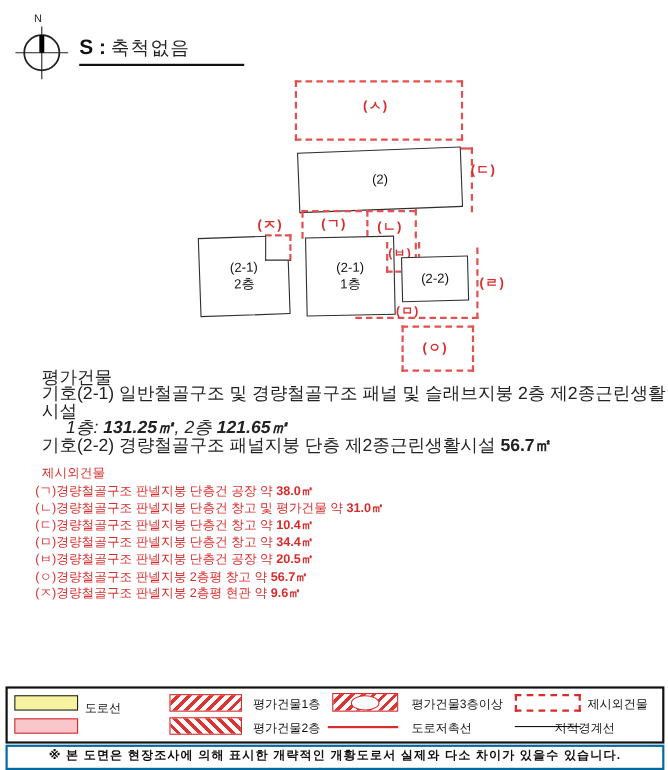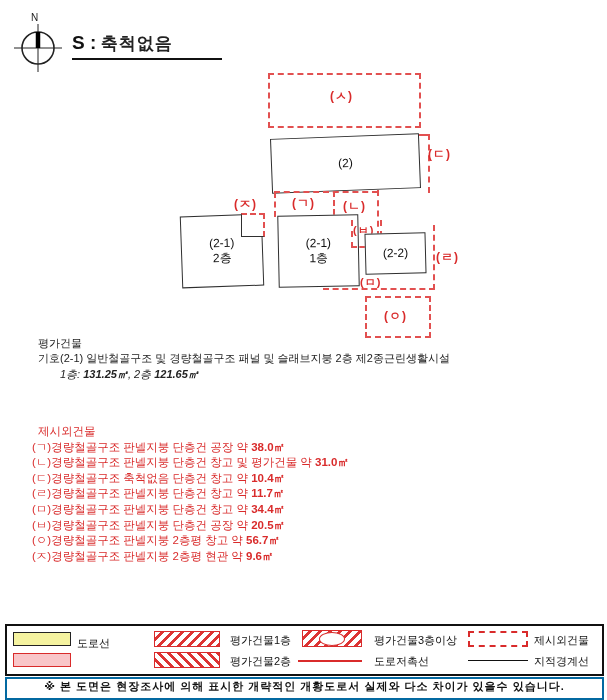--- a/index.html
+++ b/index.html
@@ -5,34 +5,34 @@
   html,body{margin:0;padding:0;background:#fff;}
   .page{position:relative;width:607px;height:700px;background:#ffffff;overflow:hidden;
         font-family:"Liberation Sans","DejaVu Sans",sans-serif;color:#1c1c1c;}
 
   
   .compass-wrap{position:absolute;left:10px;top:10px;width:60px;height:66px;}
   .compass-n{position:absolute;left:21px;top:2px;font-size:10px;color:#222;}
   .title{position:absolute;left:72px;top:32px;width:150px;border-bottom:2.5px solid #111;
          padding-bottom:3px;white-space:nowrap;}
   .title .ts{font-weight:bold;font-size:19px;color:#111;}
-  .title .tt{font-weight:bold;font-size:17px;color:#222;letter-spacing:1px;text-align:right;}
+  .title .tt{font-weight:normal;font-size:17px;color:#222;letter-spacing:1px;text-align:right;}
 
   
   .b{position:absolute;border:1.6px solid #2f2f2f;background:#fff;display:flex;
      flex-direction:column;align-items:center;justify-content:center;
      font-size:12px;color:#111;line-height:15px;}
   .dash{position:absolute;border:2px dashed #e25050;}
   .dline{position:absolute;}
   .rlab{position:absolute;font-size:12px;font-weight:bold;color:#d92b2b;letter-spacing:1px;white-space:nowrap;}
   .notch{position:absolute;background:#fff;border-top:2px dashed #e25050;border-right:2px dashed #e25050;
          border-left:1.6px solid #2f2f2f;border-bottom:1.6px solid #2f2f2f;}
 
   
-  .eval{position:absolute;left:38px;top:336px;font-size:11px;line-height:15.4px;color:#222;}
+  .eval{position:absolute;left:38px;top:336px;font-size:16px;line-height:15.4px;color:#222;}
   .eval .indent{margin-left:22px;font-style:italic;}
   .extra{position:absolute;left:32px;top:424px;font-size:11.5px;line-height:15.6px;color:#d92b2b;}
   .extra .hd{margin-left:6px;}
   .v{font-weight:bold;}
 
   
   .legend{position:absolute;left:5px;top:624px;width:595px;height:48px;border:2px solid #111;background:#fff;}
   .leg-sw{position:absolute;box-sizing:border-box;}
   .leg-tx{position:absolute;font-size:11px;color:#111;white-space:nowrap;}
   .sw-road{background:#f5f3a0;border:1.2px solid #222;}
@@ -110,28 +110,28 @@
   <span class="rlab" style="left:436px;top:249px;">(ㄹ)</span>
   <span class="rlab" style="left:360px;top:275px;font-size:11px;">(ㅁ)</span>
 
   <div class="dash" style="left:365px;top:296px;width:62px;height:38px;"></div>
   <span class="rlab" style="left:384px;top:308px;">(ㅇ)</span>
 
   <div class="eval">
     <div>평가건물</div>
     <div><span>기호(2-1) 일반철골구조 및 경량철골구조 패널 및 슬래브지붕 2층 제2종근린생활시설</span></div>
     <div class="indent"><span>1층: </span><span class="v">131.25㎡</span><span>,  2층 </span><span class="v">121.65㎡</span></div>
+    <div><span>기호(2-2) 경량철골구조 패널지붕 단층 제2종근린생활시설 </span><span class="v">56.7㎡</span></div>
   </div>
 
   <div class="extra">
     <div class="hd">제시외건물</div>
     <div><span>(ㄱ)경량철골구조 판넬지붕 단층건 공장 약 </span><span class="v">38.0㎡</span></div>
     <div><span>(ㄴ)경량철골구조 판넬지붕 단층건 창고 및 평가건물 약 </span><span class="v">31.0㎡</span></div>
-    <div><span>(ㄷ)경량철골구조 축척없음 단층건 창고 약 </span><span class="v">10.4㎡</span></div>
-    <div><span>(ㄹ)경량철골구조 판넬지붕 단층건 창고 약 </span><span class="v">11.7㎡</span></div>
+    <div><span>(ㄷ)경량철골구조 판넬지붕 단층건 창고 약 </span><span class="v">10.4㎡</span></div>
     <div><span>(ㅁ)경량철골구조 판넬지붕 단층건 창고 약 </span><span class="v">34.4㎡</span></div>
     <div><span>(ㅂ)경량철골구조 판넬지붕 단층건 공장 약 </span><span class="v">20.5㎡</span></div>
     <div><span>(ㅇ)경량철골구조 판넬지붕 2층평 창고 약 </span><span class="v">56.7㎡</span></div>
     <div><span>(ㅈ)경량철골구조 판넬지붕 2층평 현관 약 </span><span class="v">9.6㎡</span></div>
   </div>
 
   <div class="legend">
 
     <div class="leg-sw sw-road" style="left:6px;top:6px;width:58px;height:14px;"></div>
     <span class="leg-tx" style="left:70px;top:10px;">도로선</span>
@@ -150,20 +150,20 @@
     <div class="leg-sw sw-land" style="left:6px;top:27px;width:58px;height:14px;"></div>
     <span class="leg-tx" style="left:76px;top:28px;margin-top:27px;">평가대상토지</span>
 
     <div class="leg-sw sw-h2" style="left:147px;top:26px;width:66px;height:16px;"></div>
     <span class="leg-tx" style="left:223px;top:28px;">평가건물2층</span>
 
     <div class="leg-sw sw-redline" style="left:291px;top:34px;width:64px;height:0;"></div>
     <span class="leg-tx" style="left:367px;top:28px;">도로저촉선</span>
 
     <div class="leg-sw sw-blackline" style="left:461px;top:34px;width:60px;height:0;"></div>
-    <span class="leg-tx" style="left:527px;top:28px;">지적경계선</span>
+    <span class="leg-tx" style="left:497px;top:28px;">지적경계선</span>
   </div>
 
   <div class="footer">
     <span>※ 본 도면은 현장조사에 의해 표시한 개략적인 개황도로서 실제와 다소 차이가 있을수 있습니다.</span>
   </div>
 
 </div>
 
 </body></html>

